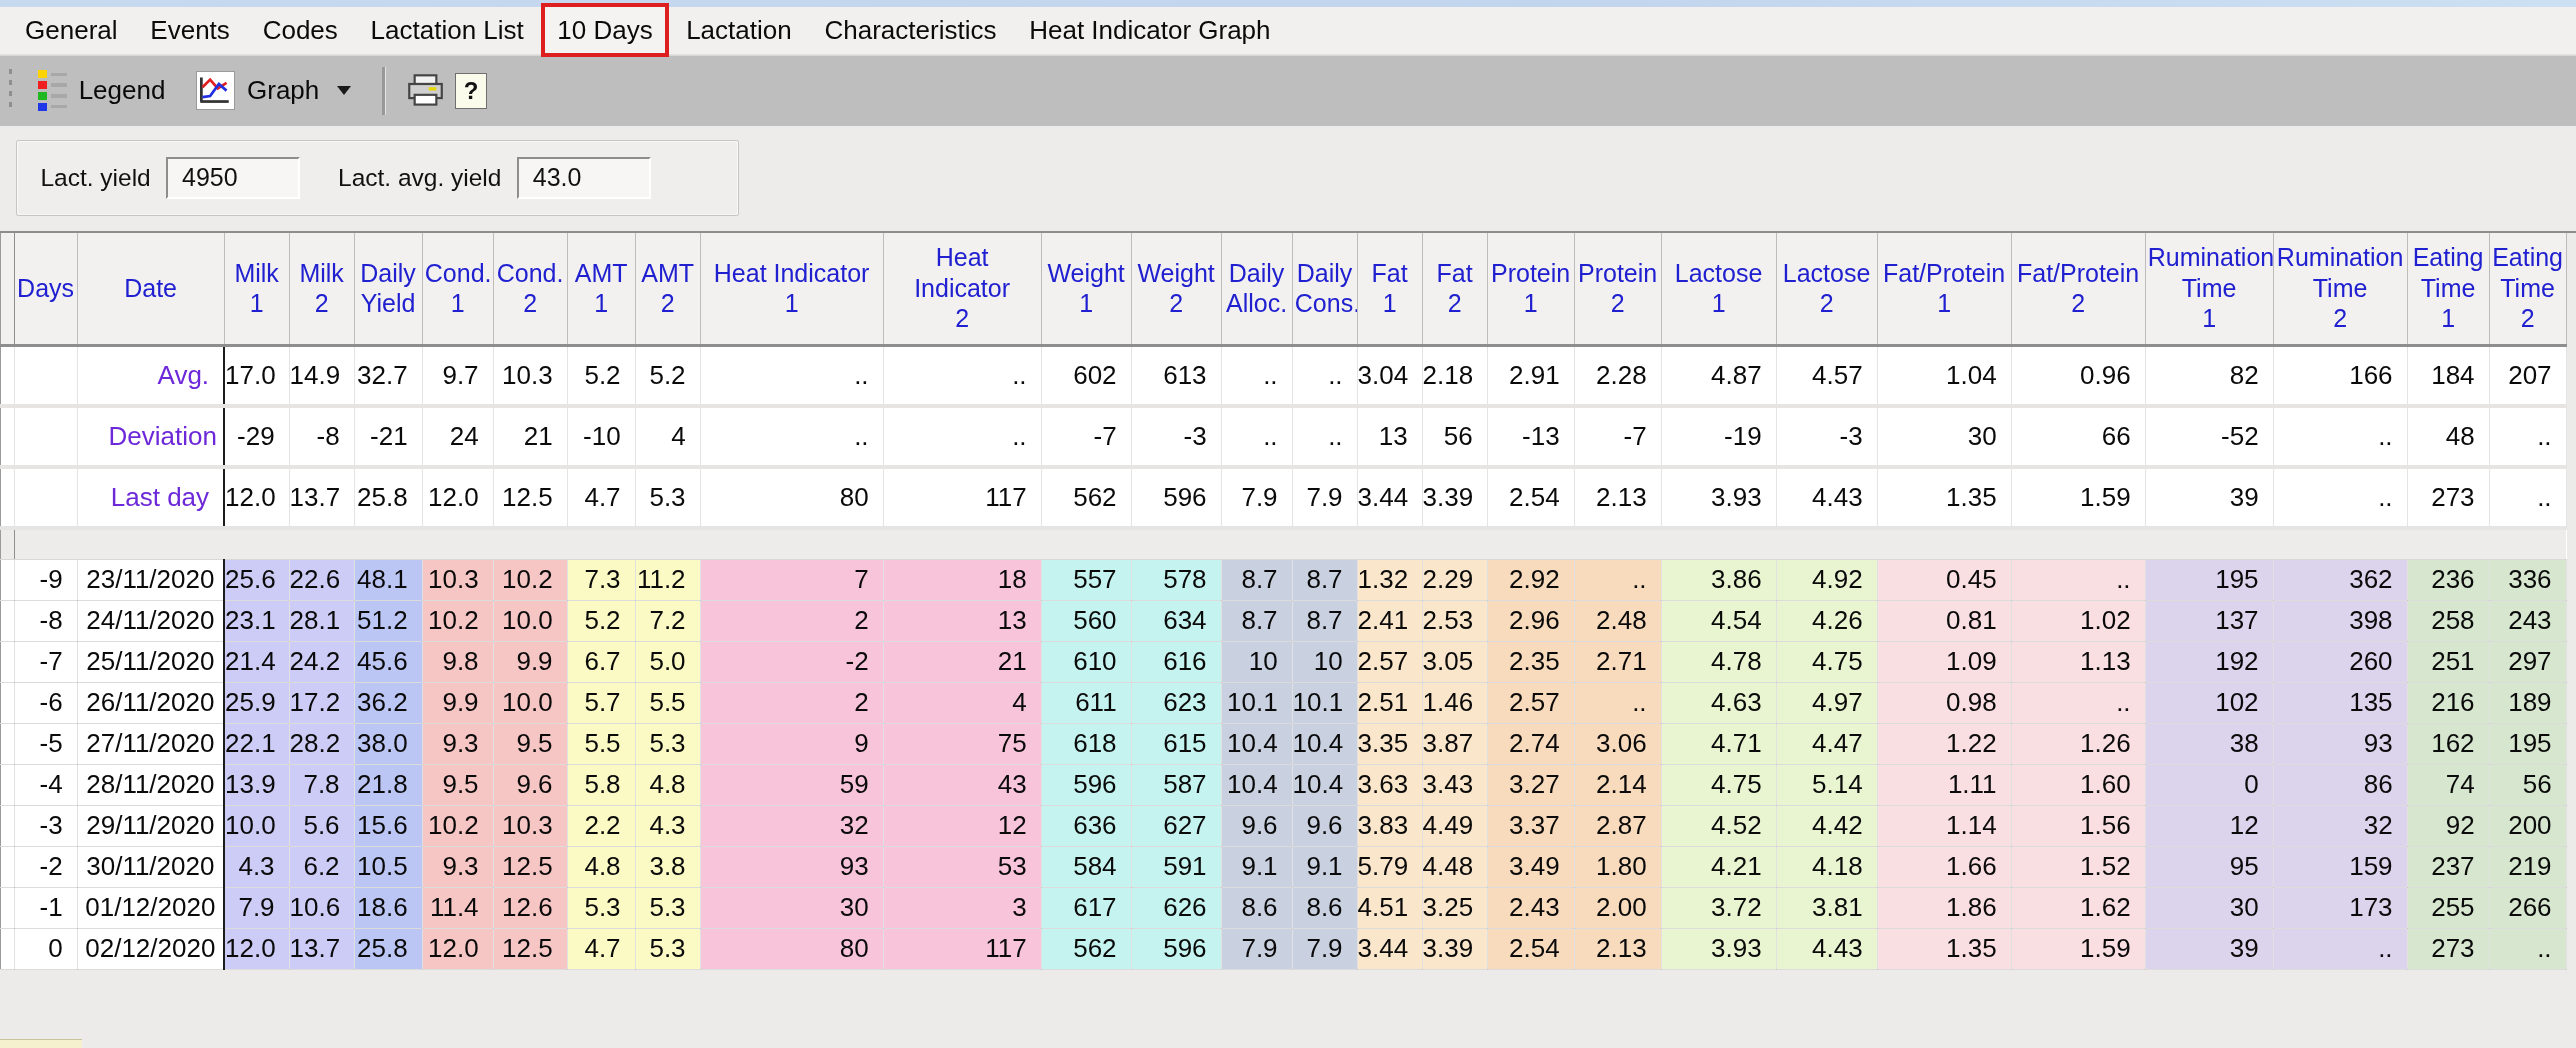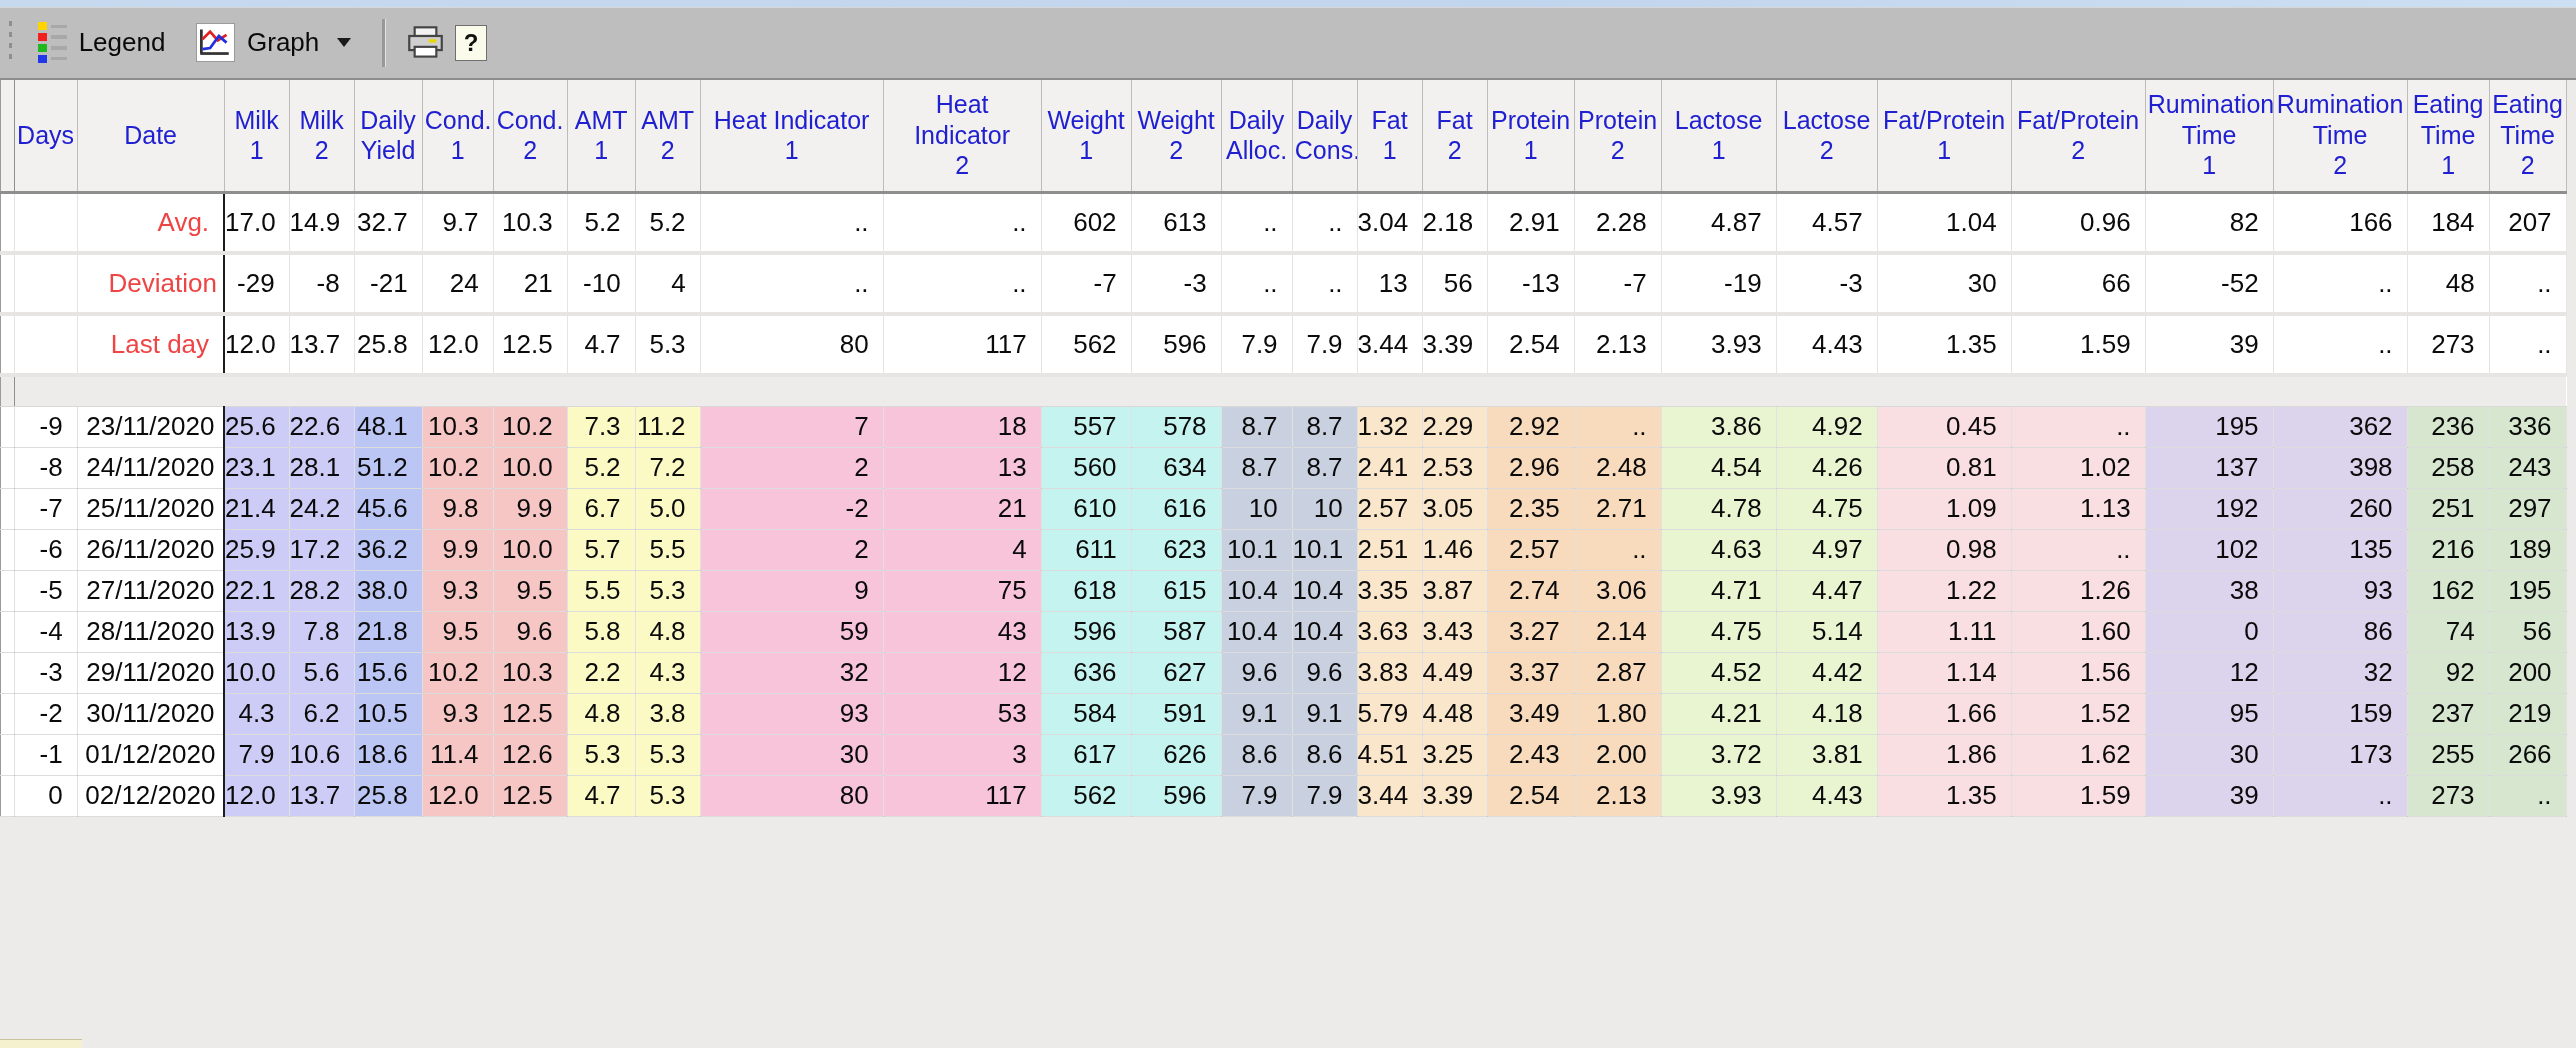--- a/index.html
+++ b/index.html
@@ -66,35 +66,45 @@
     border-left:1.6px solid #9a9a9a;}
   .grid th{
     height:111px;background:#f2f1f0;color:#2020d0;font-weight:normal;font-size:25px;
     text-align:center;vertical-align:middle;line-height:1.22;
     border-right:1.1px solid #bdbcbb;border-bottom:3.3px solid #8e8e8e;padding:0 2.2px;
     overflow:hidden;
   }
   .grid th .sub{display:block;}
   .grid td{font-size:26px;color:#0a0a0a;text-align:right;padding:0 14px 0 0;overflow:hidden;white-space:nowrap;}
   tr.summary td{height:57px;background:#ffffff;border-right:1.1px solid #e4e4e4;border-bottom:4.4px solid #e7e5e3;}
-  tr.summary td.rowlabel{color:#ef4444;padding-left:31px;}
+  tr.summary td.rowlabel{color:#6d28d9;padding-left:31px;}
   tr.spacer td{height:29.4px;background:#edecea;border-bottom:1.1px solid #d9d8d7;padding:0;}
   tr.data td{height:40px;border-right:1.1px solid rgba(120,120,120,0.22);border-bottom:1.1px solid rgba(140,140,140,0.30);}
   td.datecell{text-align:center;padding:0;}
   td.frozen{border-right:2.2px solid #1c1c1c !important;}
   td.strip,th.strip{padding:0;border-right:1.6px solid #8f8f8f;}
   td.strip{background:#ffffff;}
   .bottom-fragment{position:absolute;left:0;bottom:0;width:82px;height:8.7px;background:#f5f1cf;border-top:1.1px solid #c9c49c;}
 </style>
 </head>
 <body>
 
 <div class="screen">
   <div class="top-strip"></div>
 
+  <div class="menubar">
+      <div class="menu-item">General</div>
+      <div class="menu-item">Events</div>
+      <div class="menu-item">Codes</div>
+      <div class="menu-item">Lactation List</div>
+      <div class="menu-item active">10 Days</div>
+      <div class="menu-item">Lactation</div>
+      <div class="menu-item">Characteristics</div>
+      <div class="menu-item">Heat Indicator Graph</div>
+    </div>
 
   <div class="toolbar">
     <div class="grip"></div>
 
     <div class="tbtn">
       <div class="legend-icon" id="legendIcon">
           <div class="lrow">
             <div class="sq" style="background: rgb(255, 212, 0);"></div>
             <div class="ln"></div>
           </div>
@@ -137,20 +147,28 @@
         <rect x="42" y="26" width="14" height="6" fill="#e8d800"></rect>
       </svg>
     </div>
 
     <div class="icon-btn">
       <div class="help-box">?</div>
     </div>
   </div>
 
 
+  <div class="panel">
+    <div class="groupbox">
+      <span class="gb-label">Lact. yield</span>
+      <div class="gb-field">4950</div>
+      <span class="gb-label">Lact. avg. yield</span>
+      <div class="gb-field">43.0</div>
+    </div>
+  </div>
 
   <div class="gridwrap">
     <table class="grid">
       <colgroup id="gridCols">
           <col style="width: 13.6px;">
           <col style="width: 63px;">
           <col style="width: 147px;">
           <col style="width: 65px;">
           <col style="width: 65px;">
           <col style="width: 68px;">

